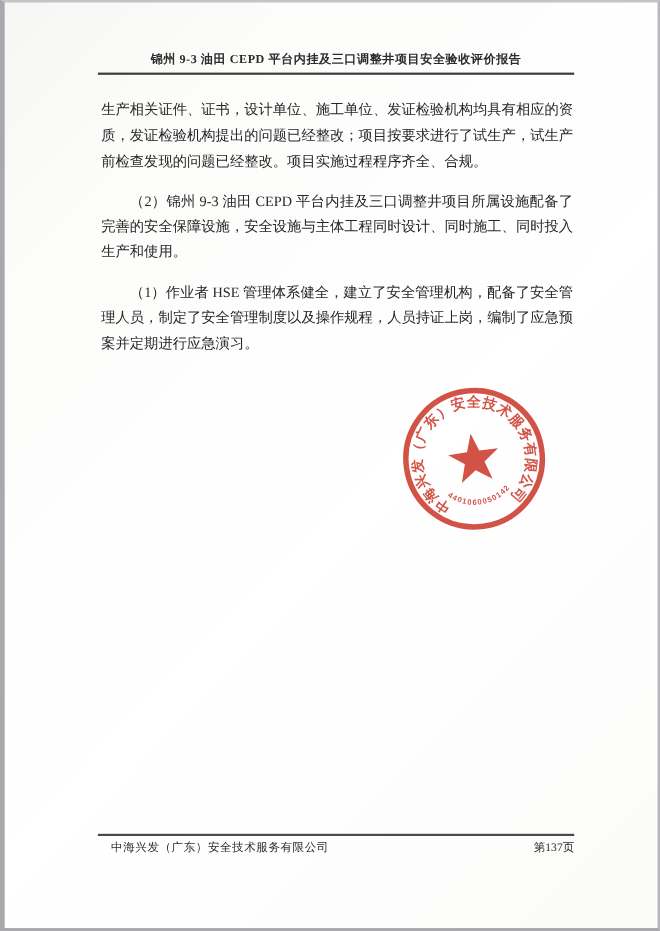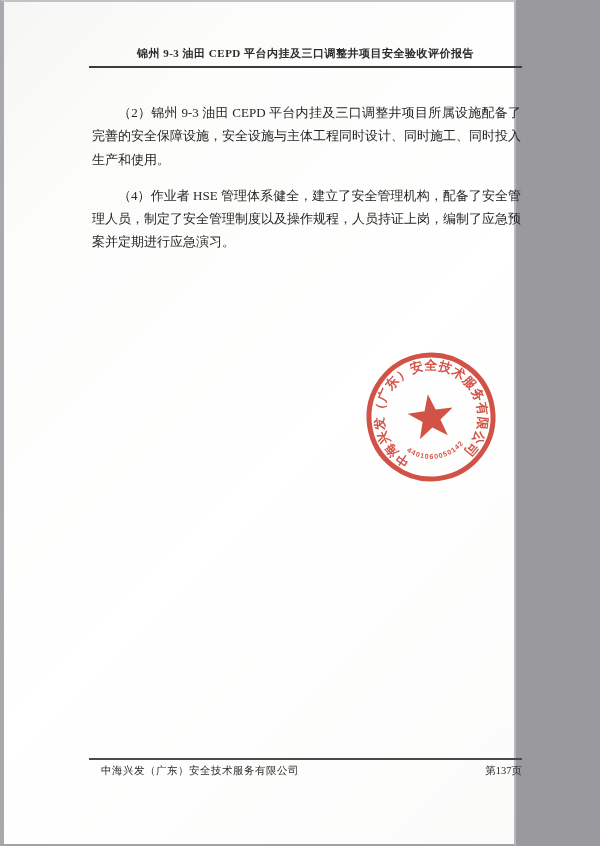--- a/index.html
+++ b/index.html
@@ -3,21 +3,21 @@
 <meta charset="utf-8">
 <style>
   html,body{margin:0;padding:0;}
   body{
     width:600px;height:846px;
     background:#9a9a9e;
     font-family:"Liberation Serif","DejaVu Serif",serif;
     position:relative;overflow:hidden;
   }
   .page{
-    position:absolute;left:0;top:0;width:516px;height:846px;
+    position:absolute;left:0;top:0;width:600px;height:846px;
     box-sizing:border-box;
     background:linear-gradient(135deg,#f6f6f4 0%,#fcfcfb 18%,#ffffff 55%,#fbfbfa 100%);
     border-left:4px solid #a9a9ad;
     border-top:2px solid #c3c3c7;
     border-right:2px solid #b8b8bc;
     border-bottom:2px solid #a3a3a7;
   }
   .header-title{
     position:absolute;left:85px;top:44px;width:433px;
     text-align:center;font-size:11px;font-weight:bold;color:#2b2b2b;
@@ -58,22 +58,23 @@
 </style>
 </head>
 <body>
 
 <div class="page">
 
   <div class="header-title">锦州 9-3 油田 CEPD 平台内挂及三口调整井项目安全验收评价报告</div>
   <div class="header-rule"></div>
 
   <div class="content">
+    <p>生产相关证件、证书，设计单位、施工单位、发证检验机构均具有相应的资质，发证检验机构提出的问题已经整改；项目按要求进行了试生产，试生产前检查发现的问题已经整改。项目实施过程程序齐全、合规。</p>
     <p class="indent">（2）锦州 9-3 油田 CEPD 平台内挂及三口调整井项目所属设施配备了完善的安全保障设施，安全设施与主体工程同时设计、同时施工、同时投入生产和使用。</p>
-    <p class="indent">（4）作业者 HSE 管理体系健全，建立了安全管理机构，配备了安全管理人员，制定了安全管理制度以及操作规程，人员持证上岗，编制了应急预案并定期进行应急演习。</p>
+    <p class="indent">（1）作业者 HSE 管理体系健全，建立了安全管理机构，配备了安全管理人员，制定了安全管理制度以及操作规程，人员持证上岗，编制了应急预案并定期进行应急演习。</p>
   </div>
 
   <svg class="stamp" viewBox="-69 -69 138 138" xmlns="http://www.w3.org/2000/svg">
     <circle r="62" fill="none" stroke="#cc3a2c" stroke-width="5"></circle>
     <path id="seal-arc-top" d="M -25.2 40.3 A 47.5 47.5 0 1 1 25.2 40.3" fill="none"></path>
     <path id="seal-arc-bottom" d="M -32.2 27 A 42 42 0 0 0 32.2 27" fill="none"></path>
     <text class="ring-text">
       <textPath href="#seal-arc-top" startOffset="50%" text-anchor="middle">中海兴发（广东）安全技术服务有限公司</textPath>
     </text>
     <text class="num-text">

